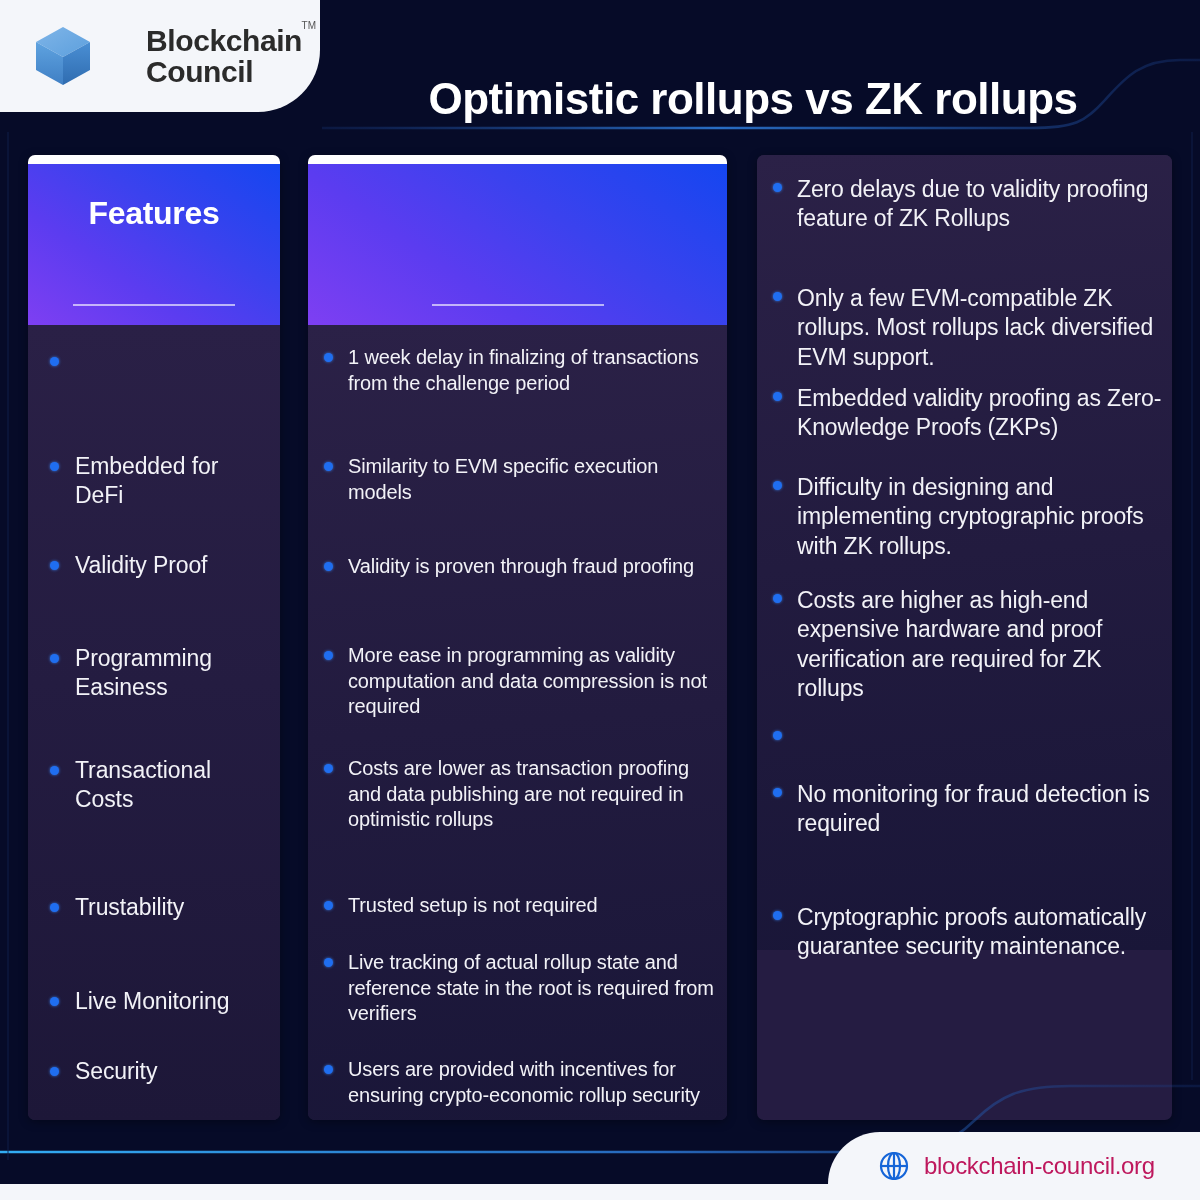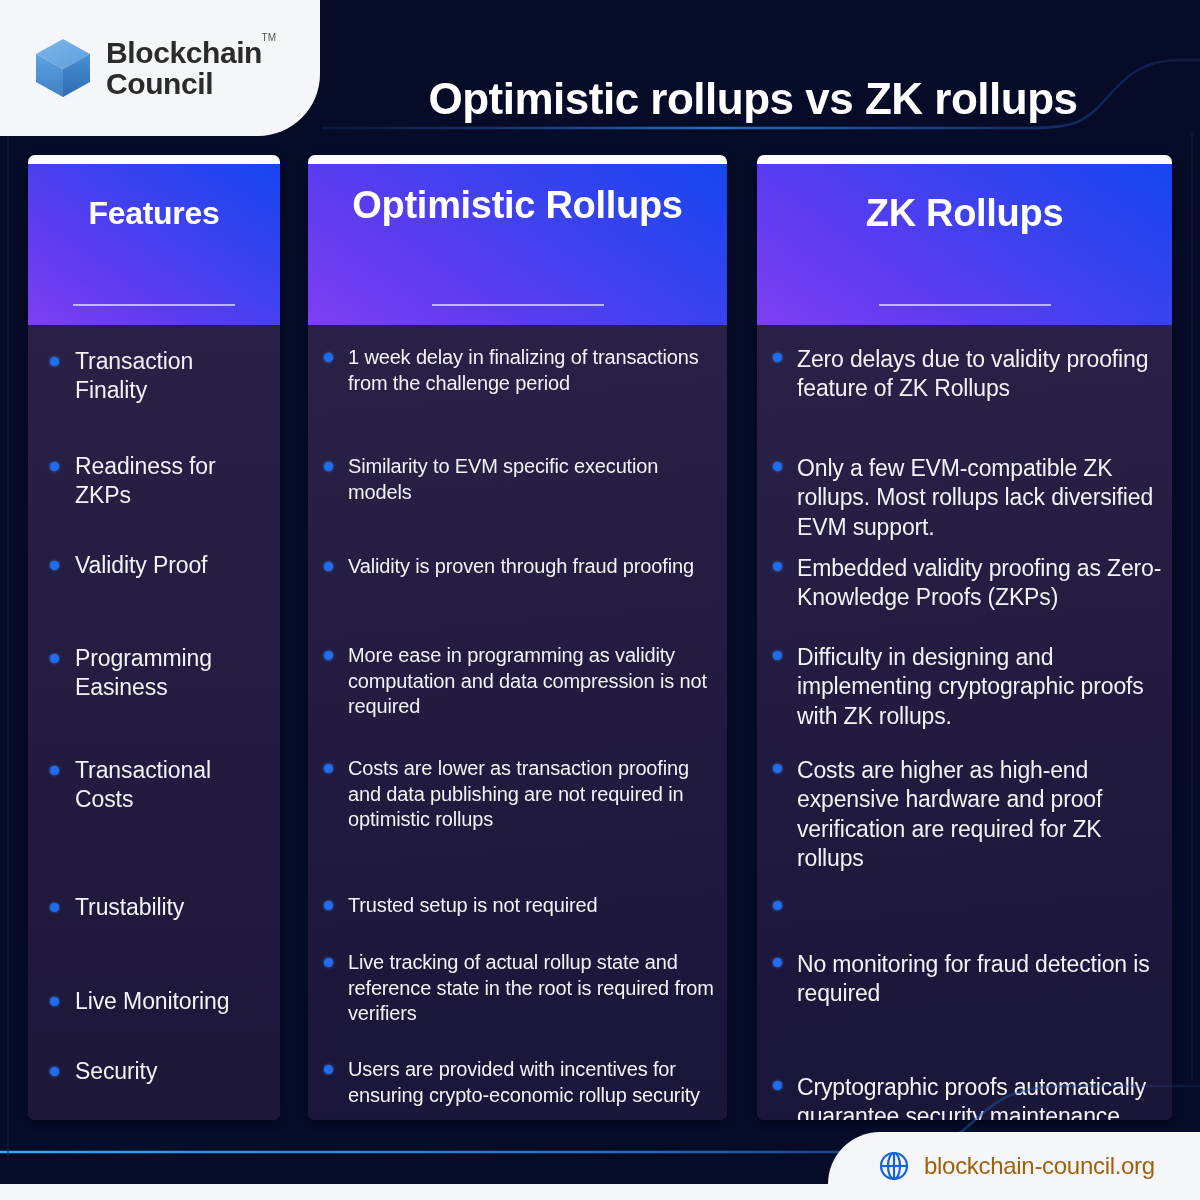--- a/index.html
+++ b/index.html
@@ -28,28 +28,29 @@
     left: 0; top: 0;
     width: 1200px; height: 1200px;
     pointer-events: none;
     z-index: 3;
   }
 
   
   .brand-plate {
     position: absolute;
     left: 0; top: 0;
-    width: 320px; height: 136px;
+    width: 320px; height: 112px;
     background: #f4f6fa;
     border-bottom-right-radius: 62px;
     z-index: 4;
     display: flex;
     align-items: center;
     padding-left: 34px;
     box-sizing: border-box;
+    gap: 40px;
   }
   .logo-cube { width: 58px; height: 62px; flex: 0 0 auto; }
   .brand-text {
     margin-left: 14px;
     position: relative;
     color: #2b2b2b;
     line-height: 1.04;
   }
   .brand-line1 {
     font-size: 30px;
@@ -199,21 +200,21 @@
     z-index: 4;
     display: flex;
     align-items: center;
     padding-left: 50px;
     box-sizing: border-box;
   }
   .globe-icon { width: 32px; height: 32px; flex: 0 0 auto; }
   .footer-url {
     margin-left: 14px;
     font-size: 24px;
-    color: #a16207;
+    color: #be185d;
     letter-spacing: -0.3px;
   }
   .bottom-strip {
     position: absolute;
     left: 0; bottom: 0;
     width: 1200px; height: 16px;
     background: #f4f6fa;
     z-index: 1;
   }
 </style>
@@ -288,25 +289,24 @@
 
     <div class="col col-features">
       <div class="col-head">
         <div class="head-title">Features</div>
         <div class="head-underline"></div>
       </div>
       <div class="col-body">
         <ul class="bullet-list">
           <li class="bullet-item" style="top:22px">
             <span class="dot"></span>
-            <span class="bullet-text">Transaction Finality</span>
           </li>
           <li class="bullet-item" style="top:127px">
             <span class="dot"></span>
-            <span class="bullet-text">Readiness for ZKPs</span>
+            <span class="bullet-text">Embedded for DeFi</span>
           </li>
           <li class="bullet-item" style="top:226px">
             <span class="dot"></span>
             <span class="bullet-text">Validity Proof</span>
           </li>
           <li class="bullet-item" style="top:319px">
             <span class="dot"></span>
             <span class="bullet-text">Programming Easiness</span>
           </li>
           <li class="bullet-item" style="top:431px">
@@ -324,21 +324,20 @@
           <li class="bullet-item" style="top:732px">
             <span class="dot"></span>
             <span class="bullet-text">Security</span>
           </li>
         </ul>
       </div>
     </div>
 
     <div class="col col-opt">
       <div class="col-head">
-        <div class="head-title">Optimistic Rollups</div>
         <div class="head-underline"></div>
       </div>
       <div class="col-body">
         <ul class="bullet-list">
           <li class="bullet-item" style="top:20px">
             <span class="dot"></span>
             <span class="bullet-text">1 week delay in finalizing of transactions from the challenge period</span>
           </li>
           <li class="bullet-item" style="top:129px">
             <span class="dot"></span>
@@ -366,24 +365,20 @@
           </li>
           <li class="bullet-item" style="top:732px">
             <span class="dot"></span>
             <span class="bullet-text">Users are provided with incentives for ensuring crypto-economic rollup security</span>
           </li>
         </ul>
       </div>
     </div>
 
     <div class="col col-zk">
-      <div class="col-head">
-        <div class="head-title">ZK Rollups</div>
-        <div class="head-underline"></div>
-      </div>
       <div class="col-body">
         <ul class="bullet-list">
           <li class="bullet-item" style="top:20px">
             <span class="dot"></span>
             <span class="bullet-text">Zero delays due to validity proofing feature of ZK Rollups</span>
           </li>
           <li class="bullet-item" style="top:129px">
             <span class="dot"></span>
             <span class="bullet-text">Only a few EVM-compatible ZK rollups. Most rollups lack diversified EVM support.</span>
           </li>

